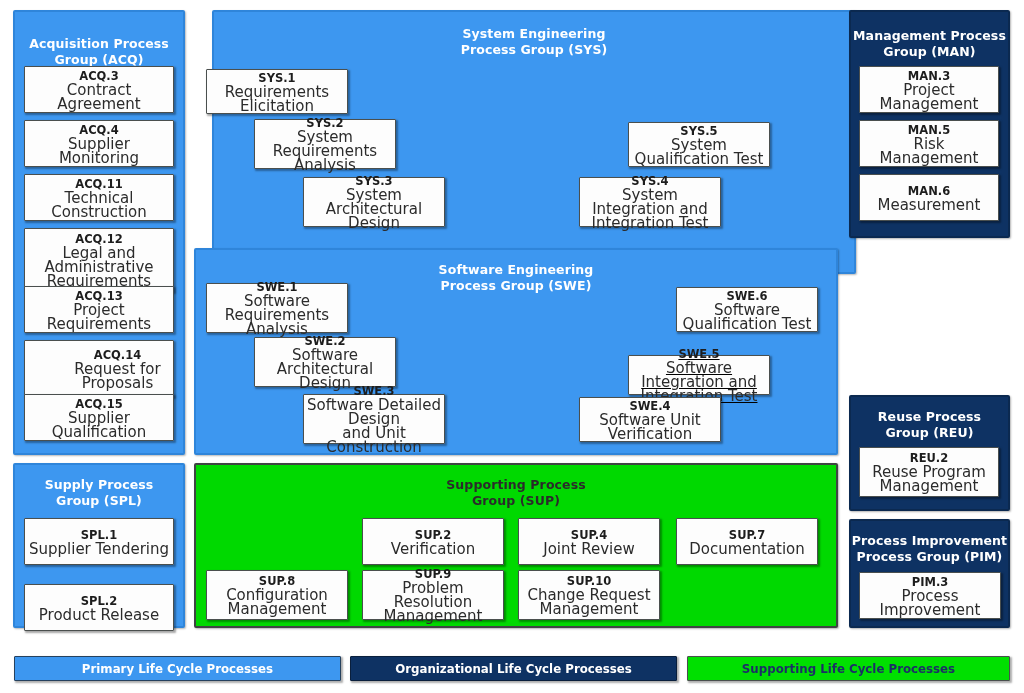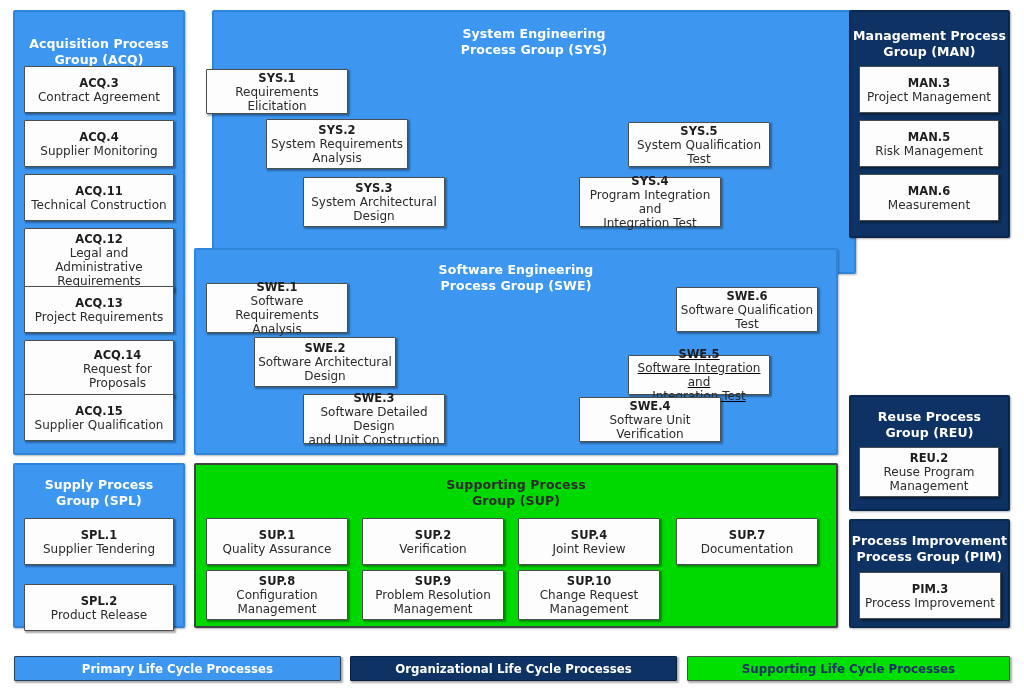--- a/index.html
+++ b/index.html
@@ -72,21 +72,21 @@
     padding: 2px 3px;
     border-radius: 1px;
   }
   .pbox .code {
     font-weight: bold;
     font-size: 11.5px;
     line-height: 14px;
     color: #1d1d1d;
   }
   .pbox .name {
-    font-size: 12px;
+    font-size: 15px;
     line-height: 14px;
     color: #2b2b2b;
     white-space: pre-line;
   }
 
   
   .legend-item {
     position: absolute;
     box-sizing: border-box;
     display: flex;
@@ -155,37 +155,37 @@
   </div>
 
   <div class="panel blue" style="left:212px; top:10px; width:644px; height:264px;">
     <div class="panel-title light" style="top:14px;">System Engineering
 Process Group (SYS)</div>
   </div>
   <div class="pbox" style="left:206px; top:69px; width:142px; height:45px;">
     <div class="code">SYS.1</div>
     <div class="name">Requirements Elicitation</div>
   </div>
-  <div class="pbox" style="left:266px; top:119px; width:142px; height:50px;">
+  <div class="pbox" style="left:254px; top:119px; width:142px; height:50px;">
     <div class="code">SYS.2</div>
     <div class="name">System Requirements
 Analysis</div>
   </div>
   <div class="pbox" style="left:303px; top:177px; width:142px; height:50px;">
     <div class="code">SYS.3</div>
     <div class="name">System Architectural
 Design</div>
   </div>
   <div class="pbox" style="left:628px; top:122px; width:142px; height:45px;">
     <div class="code">SYS.5</div>
     <div class="name">System Qualification Test</div>
   </div>
   <div class="pbox" style="left:579px; top:177px; width:142px; height:50px;">
     <div class="code">SYS.4</div>
-    <div class="name">Program Integration and
+    <div class="name">System Integration and
 Integration Test</div>
   </div>
 
   <div class="panel blue" style="left:194px; top:248px; width:644px; height:207px;">
     <div class="panel-title light" style="top:12px;">Software Engineering
 Process Group (SWE)</div>
   </div>
   <div class="pbox" style="left:206px; top:283px; width:142px; height:50px;">
     <div class="code">SWE.1</div>
     <div class="name">Software Requirements
@@ -212,24 +212,20 @@
   </div>
   <div class="pbox" style="left:579px; top:397px; width:142px; height:45px;">
     <div class="code">SWE.4</div>
     <div class="name">Software Unit Verification</div>
   </div>
 
   <div class="panel green" style="left:194px; top:463px; width:644px; height:165px;">
     <div class="panel-title dark" style="top:12px;">Supporting Process
 Group (SUP)</div>
   </div>
-  <div class="pbox" style="left:206px; top:518px; width:142px; height:47px;">
-    <div class="code">SUP.1</div>
-    <div class="name">Quality Assurance</div>
-  </div>
   <div class="pbox" style="left:362px; top:518px; width:142px; height:47px;">
     <div class="code">SUP.2</div>
     <div class="name">Verification</div>
   </div>
   <div class="pbox" style="left:518px; top:518px; width:142px; height:47px;">
     <div class="code">SUP.4</div>
     <div class="name">Joint Review</div>
   </div>
   <div class="pbox" style="left:676px; top:518px; width:142px; height:47px;">
     <div class="code">SUP.7</div>

